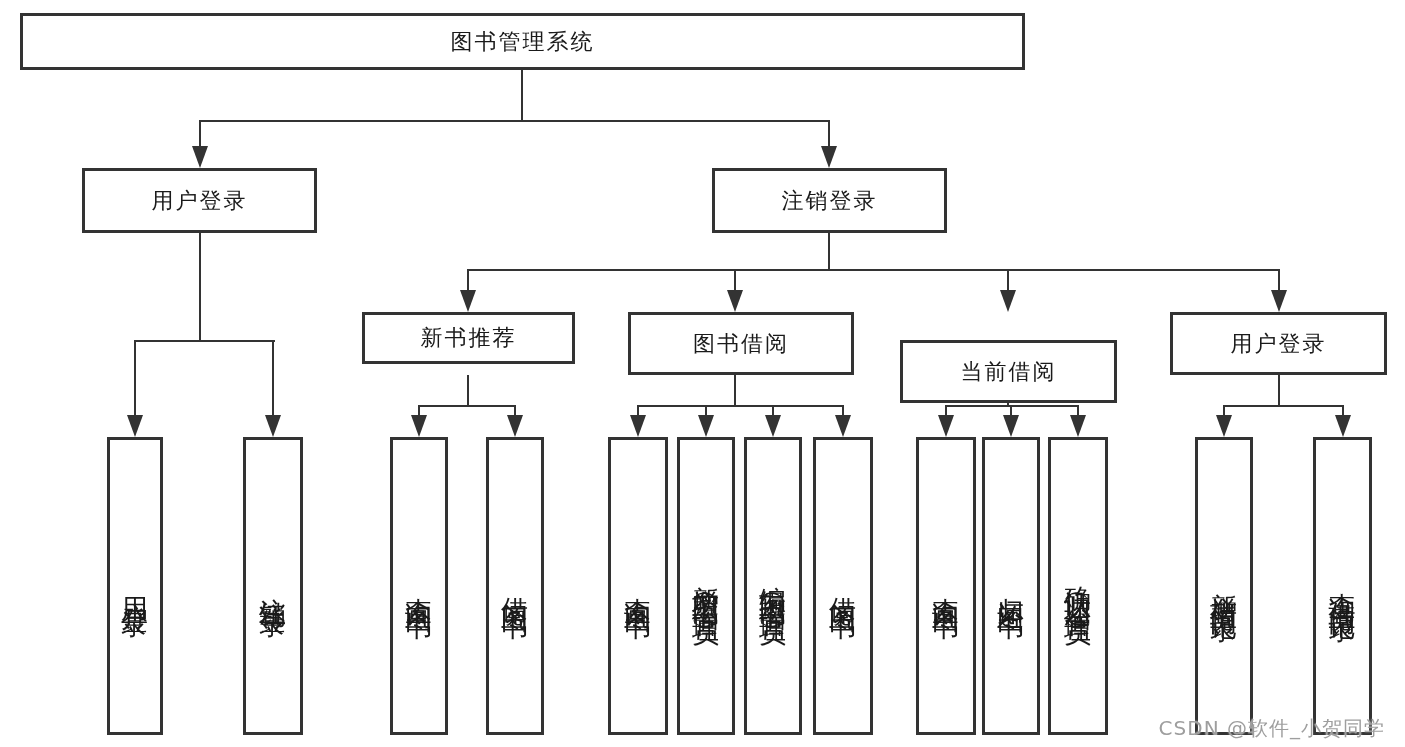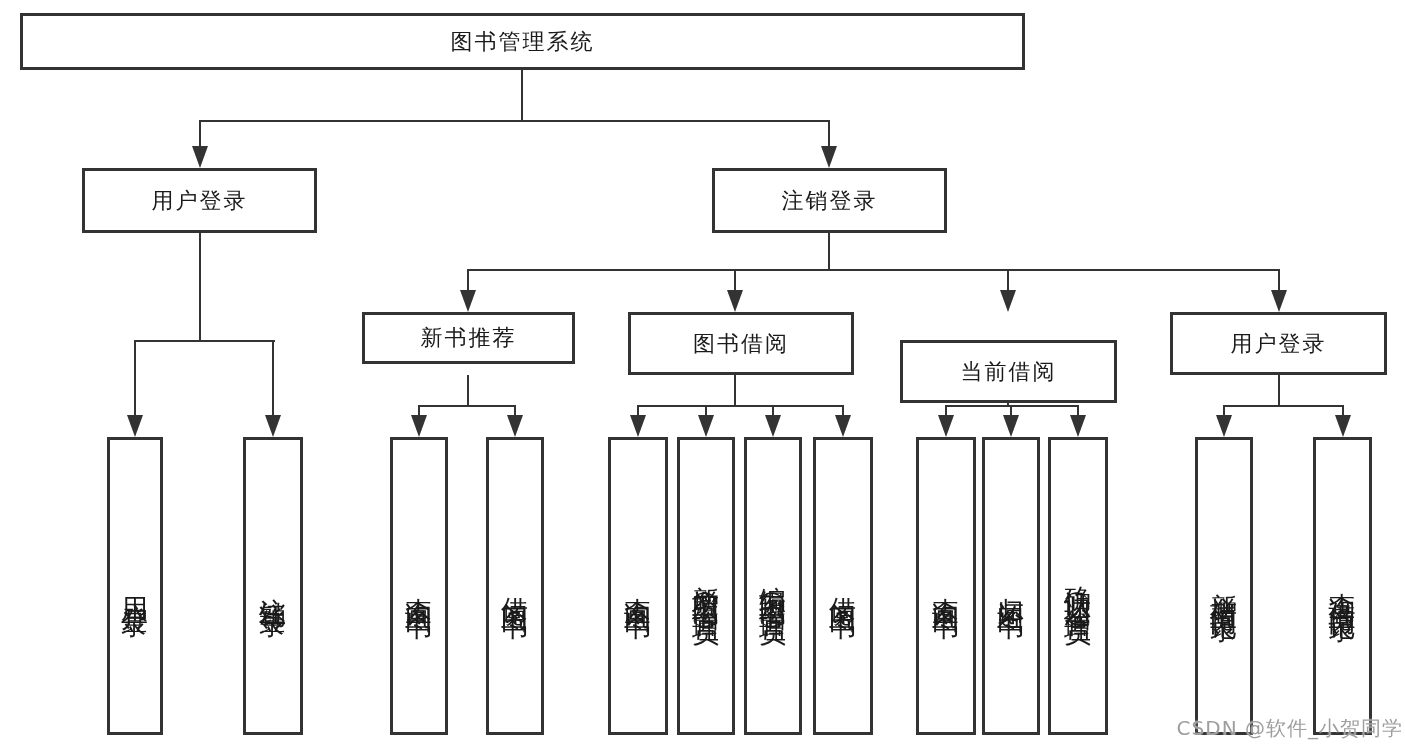--- a/index.html
+++ b/index.html
@@ -47,21 +47,21 @@
   }
   .node.v{
     writing-mode:vertical-rl;
     text-orientation:mixed;
     font-size:27px;
     letter-spacing:5px;
     line-height:1;
   }
   .watermark{
     position:absolute;
-    right:2px;
+    right:20px;
     bottom:5px;
     font-size:20px;
     letter-spacing:1px;
     color:var(--wm);
     text-shadow:0 0 2px #ffffff;
     z-index:4;
     white-space:nowrap;
   }
 </style>
 </head>

